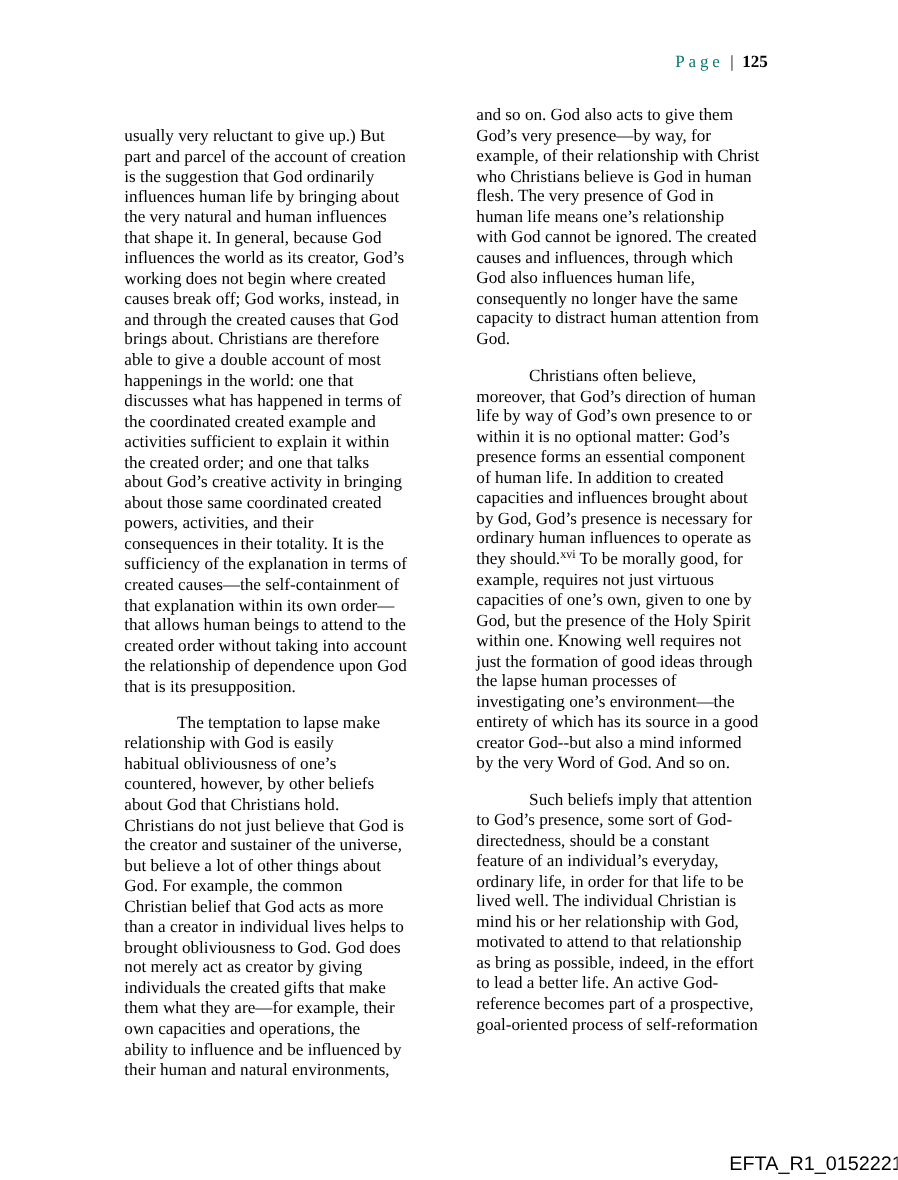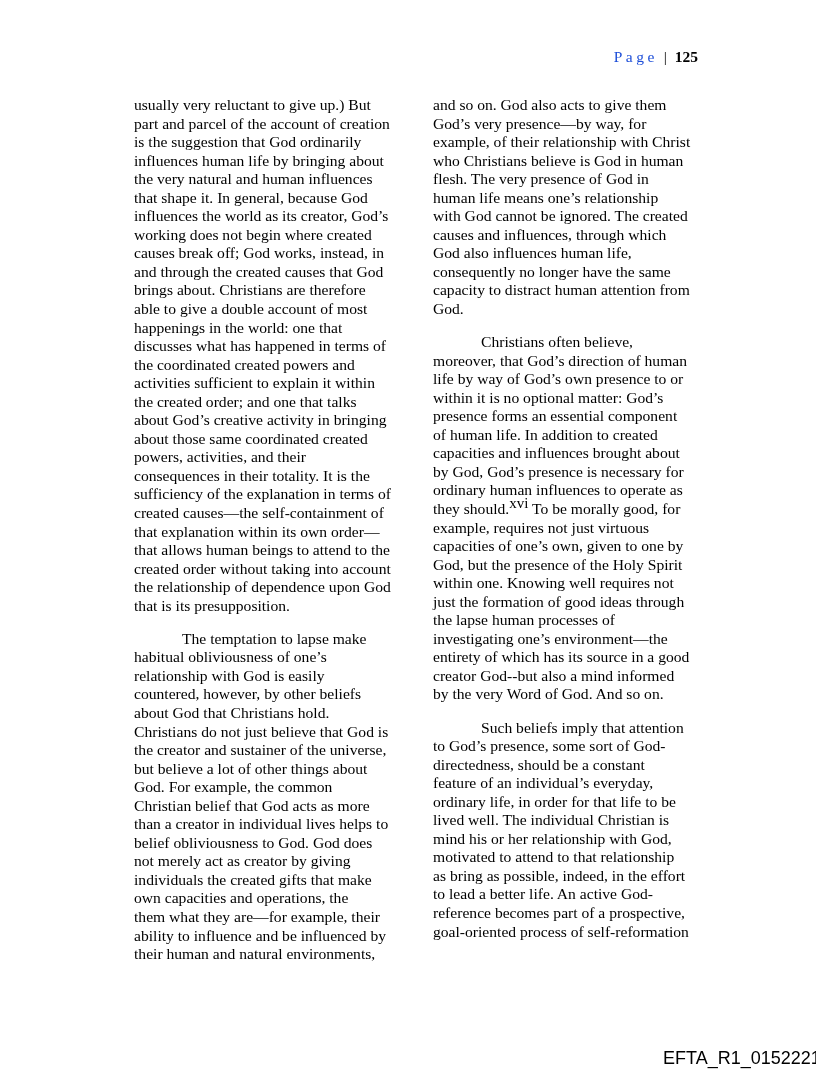--- a/index.html
+++ b/index.html
@@ -2,34 +2,34 @@
 <html><head>
 <meta charset="utf-8">
 <style>
   html, body { margin: 0; padding: 0; background: #ffffff; }
   body { width: 816px; height: 1073px; position: relative; overflow: hidden; }
   .page-header {
     position: absolute; top: 48px; right: 118px;
     font-family: "Liberation Serif", serif; font-size: 15.5px; color: #000;
     white-space: nowrap;
   }
-  .page-header .page-word { color: #1d4ed8; letter-spacing: 3.5px; }
+  .page-header .page-word { color: #0f766e; letter-spacing: 3.5px; }
   .page-header .sep { color: #000; margin: 0 4px 0 2px; }
   .page-header .num { font-weight: bold; }
   .column {
     position: absolute; top: 96px; width: 280px;
     font-family: "Liberation Serif", serif; font-size: 15.6px; line-height: 18.55px;
     color: #000;
   }
-  .col-left { left: 134px; }
+  .col-left { left: 113px; margin-top: 19px; }
   .col-right { left: 433px; }
   .line { display: block; white-space: nowrap; }
   .para { margin: 0 0 14.5px 0; }
   .indent { padding-left: 48px; }
-  sup { font-size: 15px; line-height: 0; vertical-align: 6px; }
+  sup { font-size: 11px; line-height: 0; vertical-align: 6px; }
   .footer-id {
     position: absolute; left: 663px; top: 1048px;
     font-family: "Liberation Sans", sans-serif; font-size: 18px; color: #000;
   }
 </style>
 </head>
 <body>
 
 <div class="page-header">
   <span class="page-word">Page</span>
@@ -46,52 +46,52 @@
       <span class="line">the very natural and human influences</span>
       <span class="line">that shape it. In general, because God</span>
       <span class="line">influences the world as its creator, God’s</span>
       <span class="line">working does not begin where created</span>
       <span class="line">causes break off; God works, instead, in</span>
       <span class="line">and through the created causes that God</span>
       <span class="line">brings about. Christians are therefore</span>
       <span class="line">able to give a double account of most</span>
       <span class="line">happenings in the world: one that</span>
       <span class="line">discusses what has happened in terms of</span>
-      <span class="line">the coordinated created powers and</span>
+      <span class="line">the coordinated created example and</span>
       <span class="line">activities sufficient to explain it within</span>
       <span class="line">the created order; and one that talks</span>
       <span class="line">about God’s creative activity in bringing</span>
       <span class="line">about those same coordinated created</span>
       <span class="line">powers, activities, and their</span>
       <span class="line">consequences in their totality. It is the</span>
       <span class="line">sufficiency of the explanation in terms of</span>
       <span class="line">created causes—the self-containment of</span>
       <span class="line">that explanation within its own order—</span>
       <span class="line">that allows human beings to attend to the</span>
       <span class="line">created order without taking into account</span>
       <span class="line">the relationship of dependence upon God</span>
       <span class="line">that is its presupposition.</span>
     </div>
     <div class="para">
       <span class="line indent">The temptation to lapse make</span>
+      <span class="line">relationship with God is easily</span>
       <span class="line">habitual obliviousness of one’s</span>
-      <span class="line">relationship with God is easily</span>
       <span class="line">countered, however, by other beliefs</span>
       <span class="line">about God that Christians hold.</span>
       <span class="line">Christians do not just believe that God is</span>
       <span class="line">the creator and sustainer of the universe,</span>
       <span class="line">but believe a lot of other things about</span>
       <span class="line">God. For example, the common</span>
       <span class="line">Christian belief that God acts as more</span>
       <span class="line">than a creator in individual lives helps to</span>
-      <span class="line">belief obliviousness to God. God does</span>
+      <span class="line">brought obliviousness to God. God does</span>
       <span class="line">not merely act as creator by giving</span>
       <span class="line">individuals the created gifts that make</span>
+      <span class="line">them what they are—for example, their</span>
       <span class="line">own capacities and operations, the</span>
-      <span class="line">them what they are—for example, their</span>
       <span class="line">ability to influence and be influenced by</span>
       <span class="line">their human and natural environments,</span>
     </div>
   </div>
 <div class="column col-right" id="col-right">
     <div class="para">
       <span class="line">and so on. God also acts to give them</span>
       <span class="line">God’s very presence—by way, for</span>
       <span class="line">example, of their relationship with Christ</span>
       <span class="line">who Christians believe is God in human</span>

